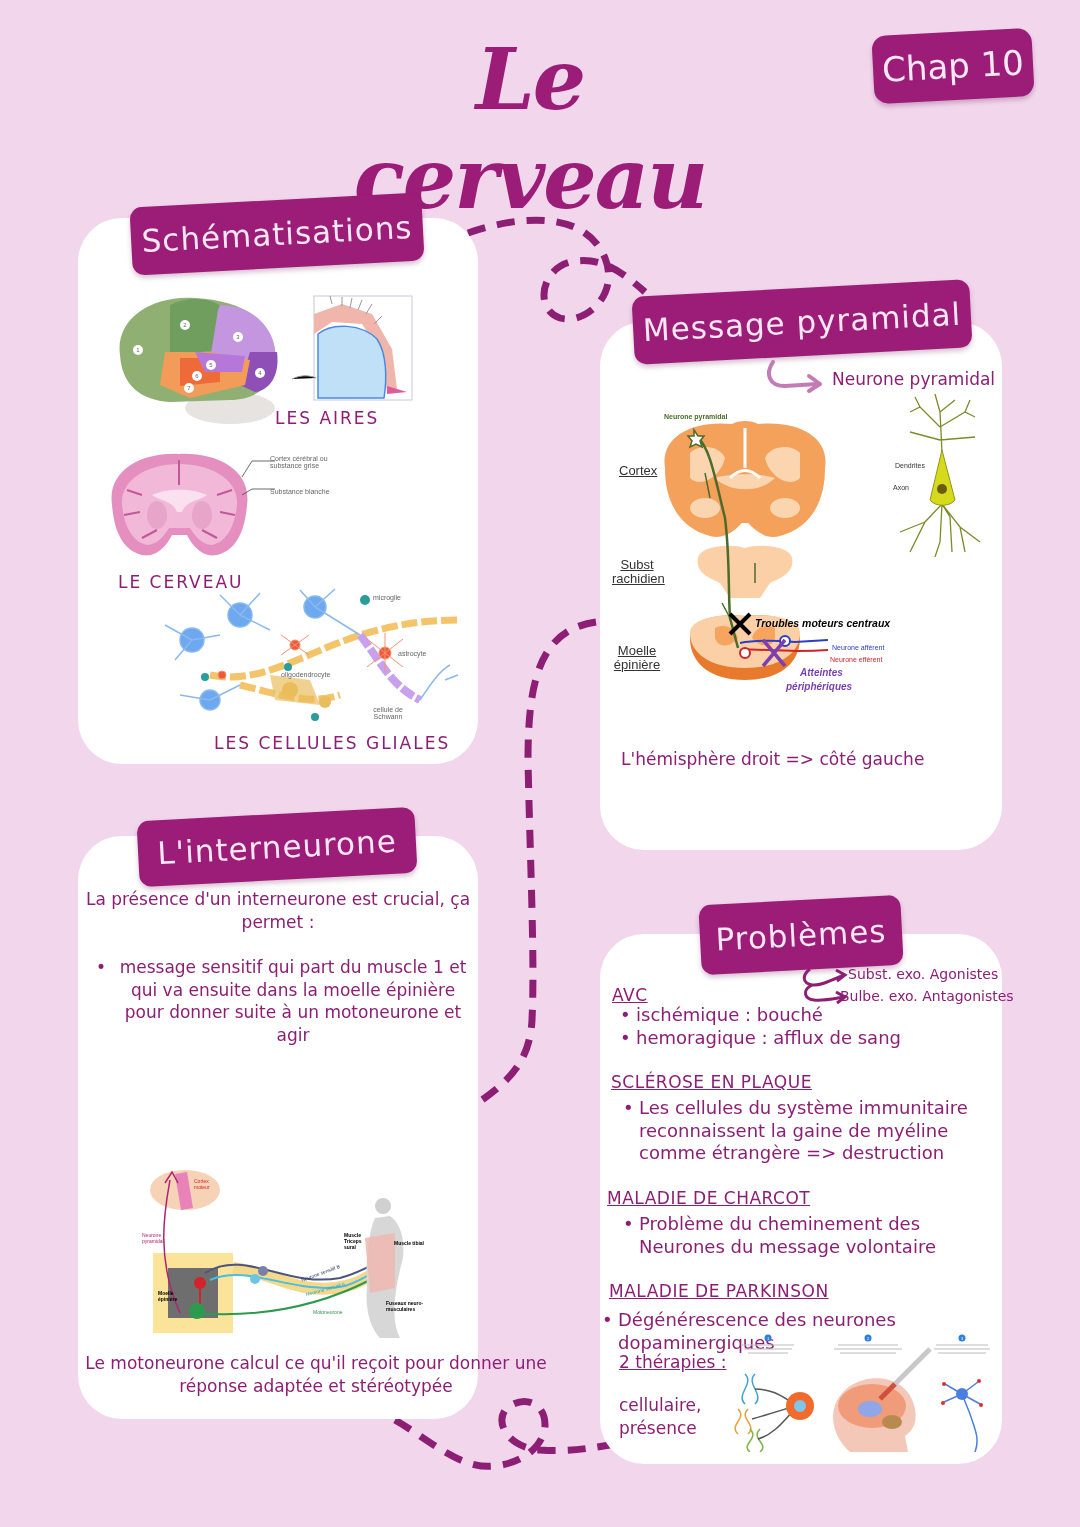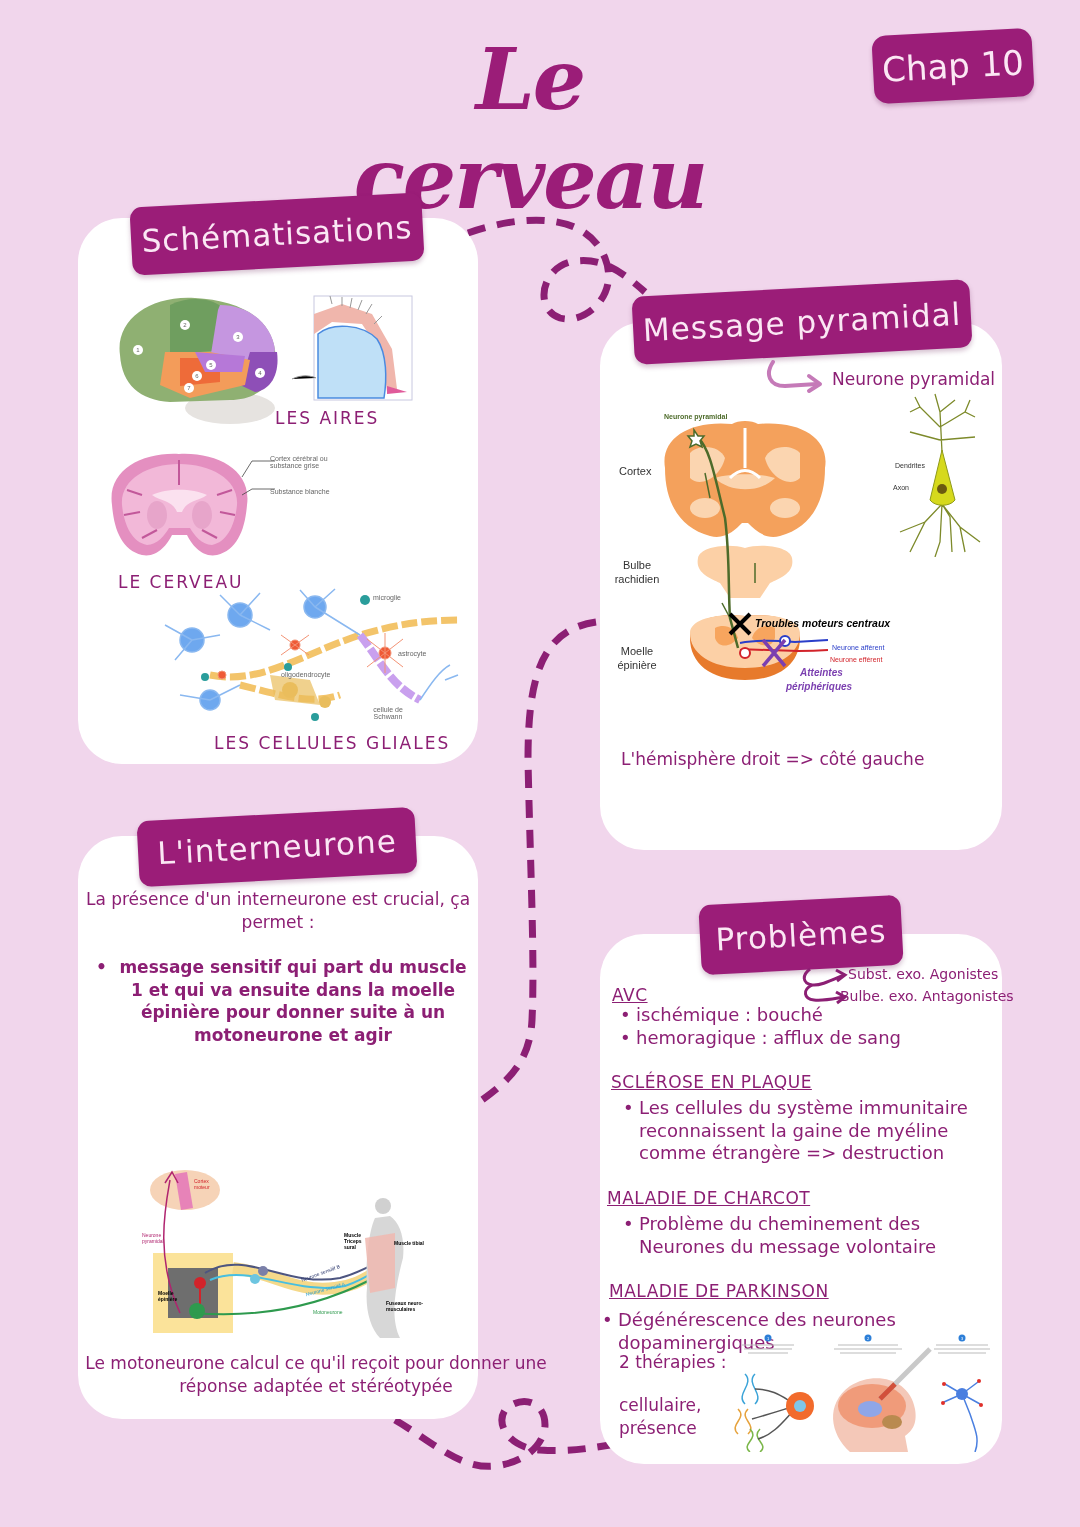--- a/index.html
+++ b/index.html
@@ -41,25 +41,25 @@
     box-shadow: 0 3px 5px rgba(90,10,70,0.25);
   }
   .tag-schem { left: 131px; top: 200px; width: 292px; height: 68px; transform: rotate(-3deg); }
   .tag-pyr { left: 633px; top: 288px; width: 338px; height: 68px; transform: rotate(-3deg); }
   .tag-inter { left: 138px; top: 814px; width: 278px; height: 66px; transform: rotate(-3deg); }
   .tag-prob { left: 700px; top: 900px; width: 202px; height: 70px; transform: rotate(-3deg); }
 
   .label-caps { position: absolute; font-size: 17px; letter-spacing: 2px; color: #8c1f74; }
   .hand { color: #8c1f74; font-size: 17px; line-height: 22.5px; }
   .tiny { font-family: "Liberation Sans", sans-serif; font-size: 7px; color: #666; }
-  .small-lbl { font-family: "Liberation Sans", sans-serif; font-size: 11px; color: #333; line-height: 14px; }
+  .small-lbl { font-family: "Liberation Sans", sans-serif; font-size: 13px; color: #333; line-height: 14px; text-decoration: underline; }
 
   
   .inter-intro { position: absolute; left: 78px; top: 888px; width: 400px; text-align: center; font-size: 17px; line-height: 22.5px; }
-  .inter-list { position: absolute; left: 92px; top: 956px; width: 380px; list-style: none; font-weight: bold; }
+  .inter-list { position: absolute; left: 92px; top: 956px; width: 380px; list-style: none; }
   .inter-list li { position: relative; text-align: center; padding-left: 22px; font-size: 17px; line-height: 22.5px; }
   .inter-list li::before { content: "•"; position: absolute; left: 4px; top: 0; }
   .inter-outro { position: absolute; left: 78px; top: 1352px; width: 476px; text-align: center; font-size: 17px; line-height: 22.5px; }
 
   
   .prob-head { position: absolute; font-size: 17px; text-decoration: underline; letter-spacing: 0.5px; }
   .prob-list { position: absolute; list-style: none; font-size: 18px; line-height: 22.5px; }
   .prob-list li { position: relative; padding-left: 20px; }
   .prob-list li::before { content: "•"; position: absolute; left: 4px; }
 
@@ -218,21 +218,21 @@
   <path d="M34,12 l4,6 l6,0 l-4,5 l2,6 l-6,-3 l-6,3 l2,-6 l-4,-5 l6,0Z" fill="#fff" stroke="#4d6b2a" stroke-width="1.5"></path>
   <path d="M70,196 L90,216 M90,196 L70,216" stroke="#000" stroke-width="4"></path>
   <path d="M80,225 C95,222 110,222 135,224 L168,222" stroke="#2a3ec9" stroke-width="2" fill="none"></path>
   <circle cx="125" cy="223" r="5" fill="#fff" stroke="#2a3ec9" stroke-width="2"></circle>
   <path d="M80,232 C100,230 120,235 168,232" stroke="#d2232a" stroke-width="2" fill="none"></path>
   <circle cx="85" cy="235" r="5" fill="#fff" stroke="#d2232a" stroke-width="2"></circle>
   <path d="M103,222 L125,248 M125,222 L103,248" stroke="#7b3fb0" stroke-width="3.5"></path>
 </svg>
 <div class="abs tiny" style="left:664px;top:413px;color:#4d6b2a;font-weight:bold">Neurone pyramidal</div>
 <div class="abs small-lbl" style="left:619px;top:464px">Cortex</div>
-<div class="abs small-lbl" style="left:612px;top:558px;width:50px;text-align:center">Bulbe rachidien</div>
+<div class="abs small-lbl" style="left:612px;top:558px;width:50px;text-align:center">Subst rachidien</div>
 <div class="abs small-lbl" style="left:612px;top:644px;width:50px;text-align:center">Moelle épinière</div>
 <div class="abs" style="left:755px;top:617px;font-family:'Liberation Sans',sans-serif;font-size:10.5px;font-weight:bold;font-style:italic;color:#000">Troubles moteurs centraux</div>
 <div class="abs" style="left:832px;top:644px;font-family:'Liberation Sans',sans-serif;font-size:7px;color:#2a3ec9">Neurone afférent</div>
 <div class="abs" style="left:830px;top:656px;font-family:'Liberation Sans',sans-serif;font-size:7px;color:#d2232a">Neurone efférent</div>
 <div class="abs" style="left:800px;top:667px;font-family:'Liberation Sans',sans-serif;font-size:10px;font-weight:bold;font-style:italic;color:#7b3fb0">Atteintes</div>
 <div class="abs" style="left:786px;top:681px;font-family:'Liberation Sans',sans-serif;font-size:10px;font-weight:bold;font-style:italic;color:#7b3fb0">périphériques</div>
 
 <svg class="abs" style="left:880px;top:392px" width="110" height="165" viewBox="0 0 110 165">
   <g stroke="#7d8a2a" stroke-width="1.3" fill="none">
     <path d="M62,60 L60,20 L55,2 M60,20 L75,8 M60,35 L40,15 L30,20 M40,15 L35,5 M60,35 L85,20 L95,25 M85,20 L90,8 M60,48 L30,40 M60,48 L95,45"></path>
@@ -314,21 +314,21 @@
 <div class="prob-head" style="left:607px;top:1188px">MALADIE DE CHARCOT</div>
 <ul class="prob-list" style="left:619px;top:1213px;width:385px">
   <li>Problème du cheminement des Neurones du message volontaire</li>
 </ul>
 
 <div class="prob-head" style="left:609px;top:1281px">MALADIE DE PARKINSON</div>
 <ul class="prob-list" style="left:598px;top:1309px;width:420px">
   <li>Dégénérescence des neurones dopaminergiques</li>
 </ul>
 
-<div class="abs" style="left:619px;top:1352px;font-size:17px;">2 thérapies :</div>
+<div class="abs" style="left:619px;top:1352px;font-size:17px;text-decoration:underline">2 thérapies :</div>
 <div class="abs" style="left:619px;top:1394px;width:100px;font-size:17px;line-height:22.5px">cellulaire, présence</div>
 
 <svg class="abs" style="left:730px;top:1334px" width="272" height="118" viewBox="0 0 272 118">
   <g fill="#2d7fd8">
     <circle cx="38" cy="4" r="3.5"></circle>
       <circle cx="138" cy="4" r="3.5"></circle>
       <circle cx="232" cy="4" r="3.5"></circle>
   </g>
   <g fill="#fff" font-size="4" font-family="Liberation Sans, sans-serif" text-anchor="middle">
     <text x="38" y="5.5">1</text>

